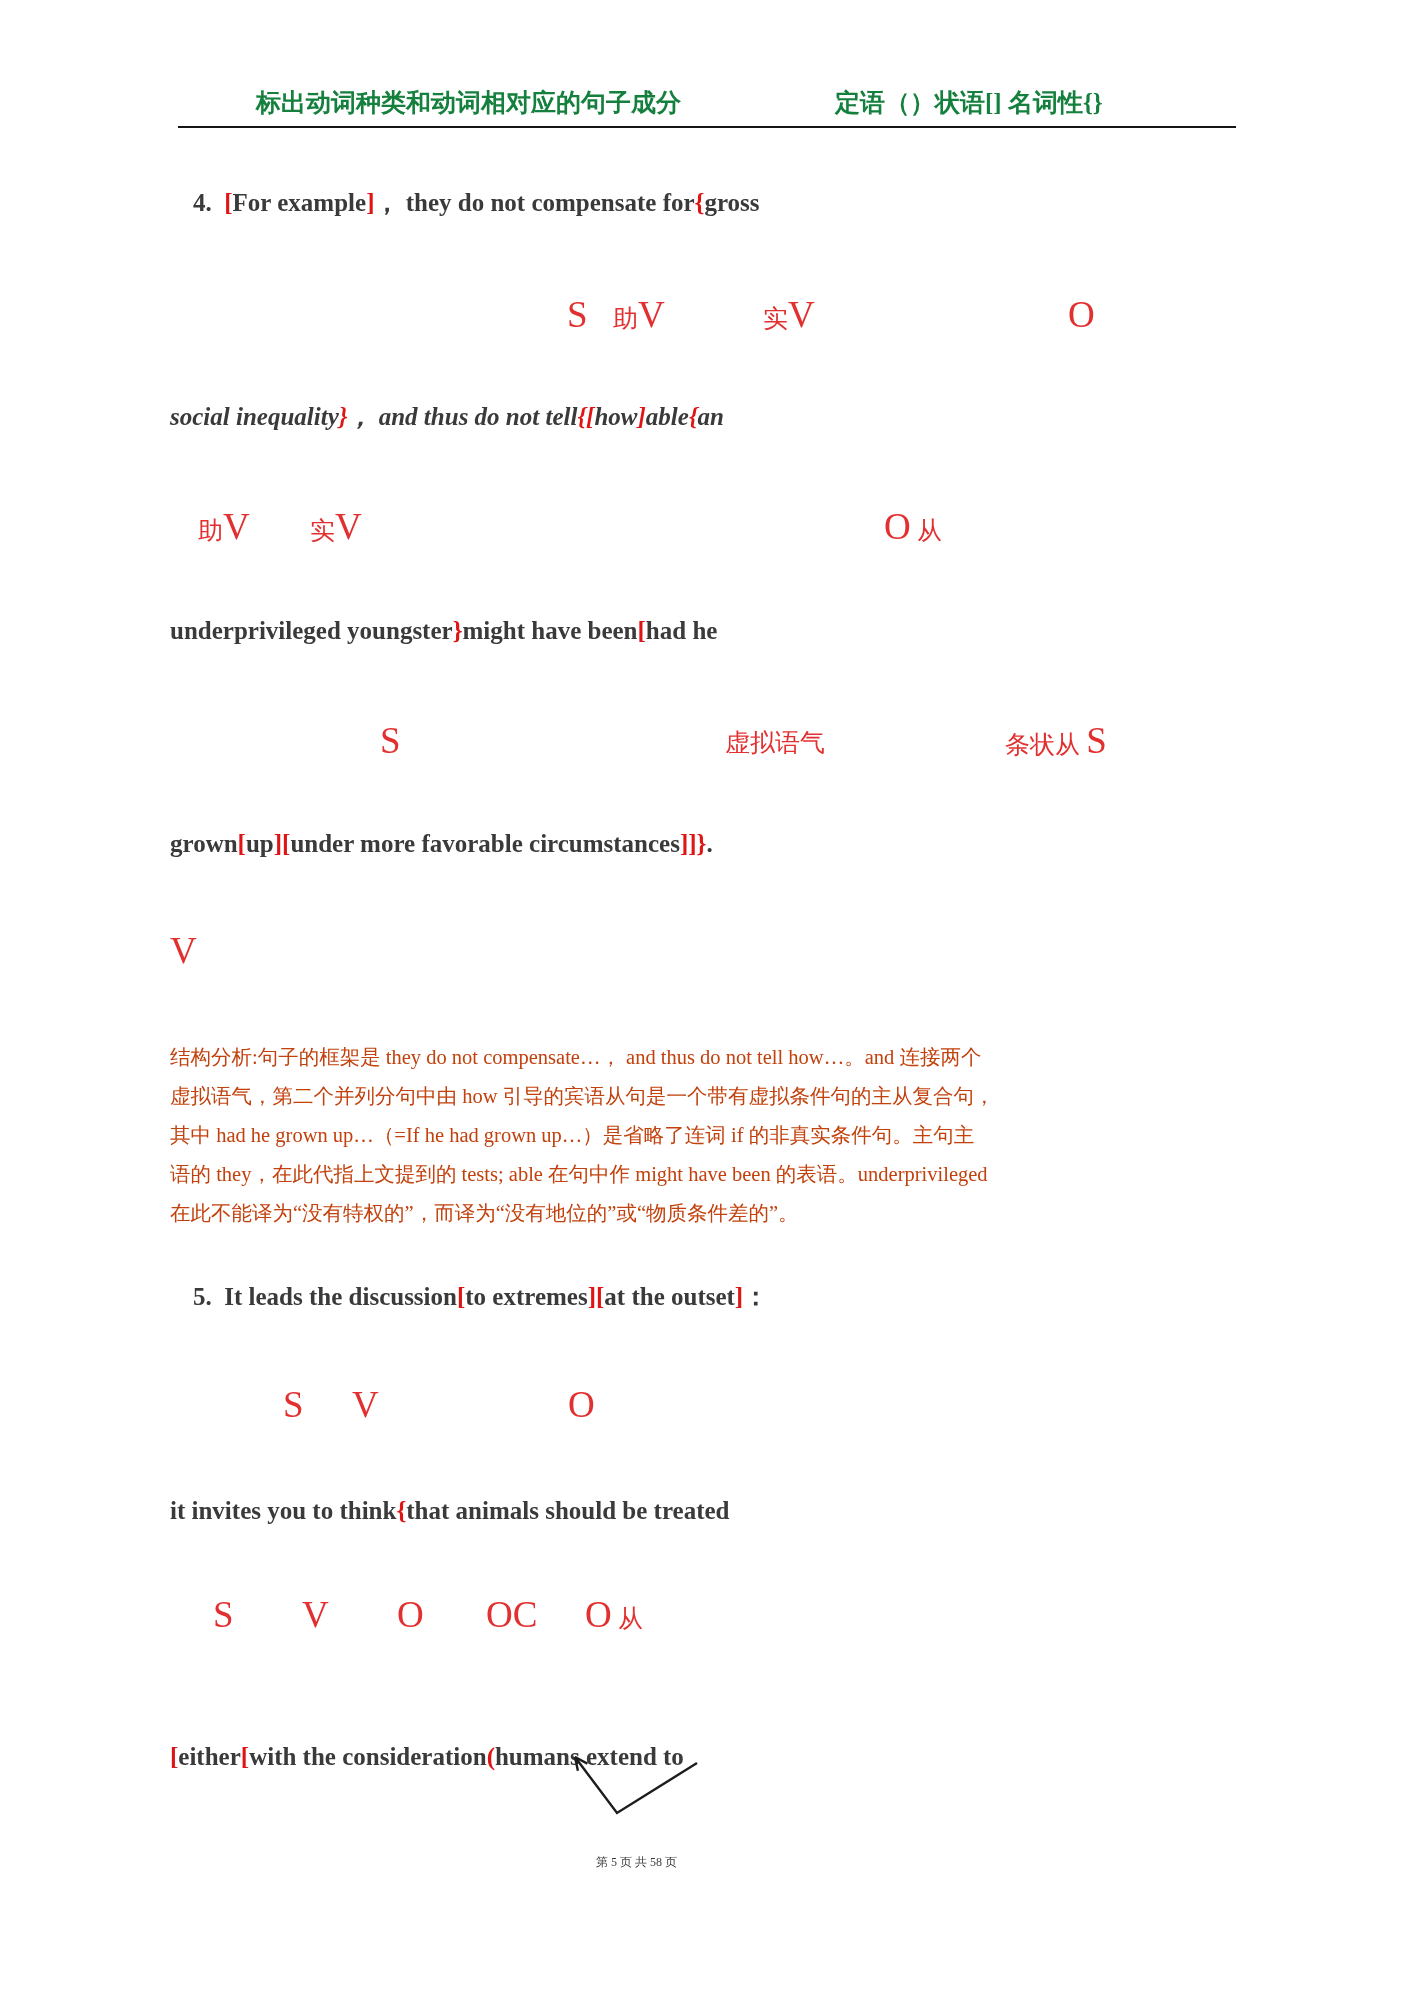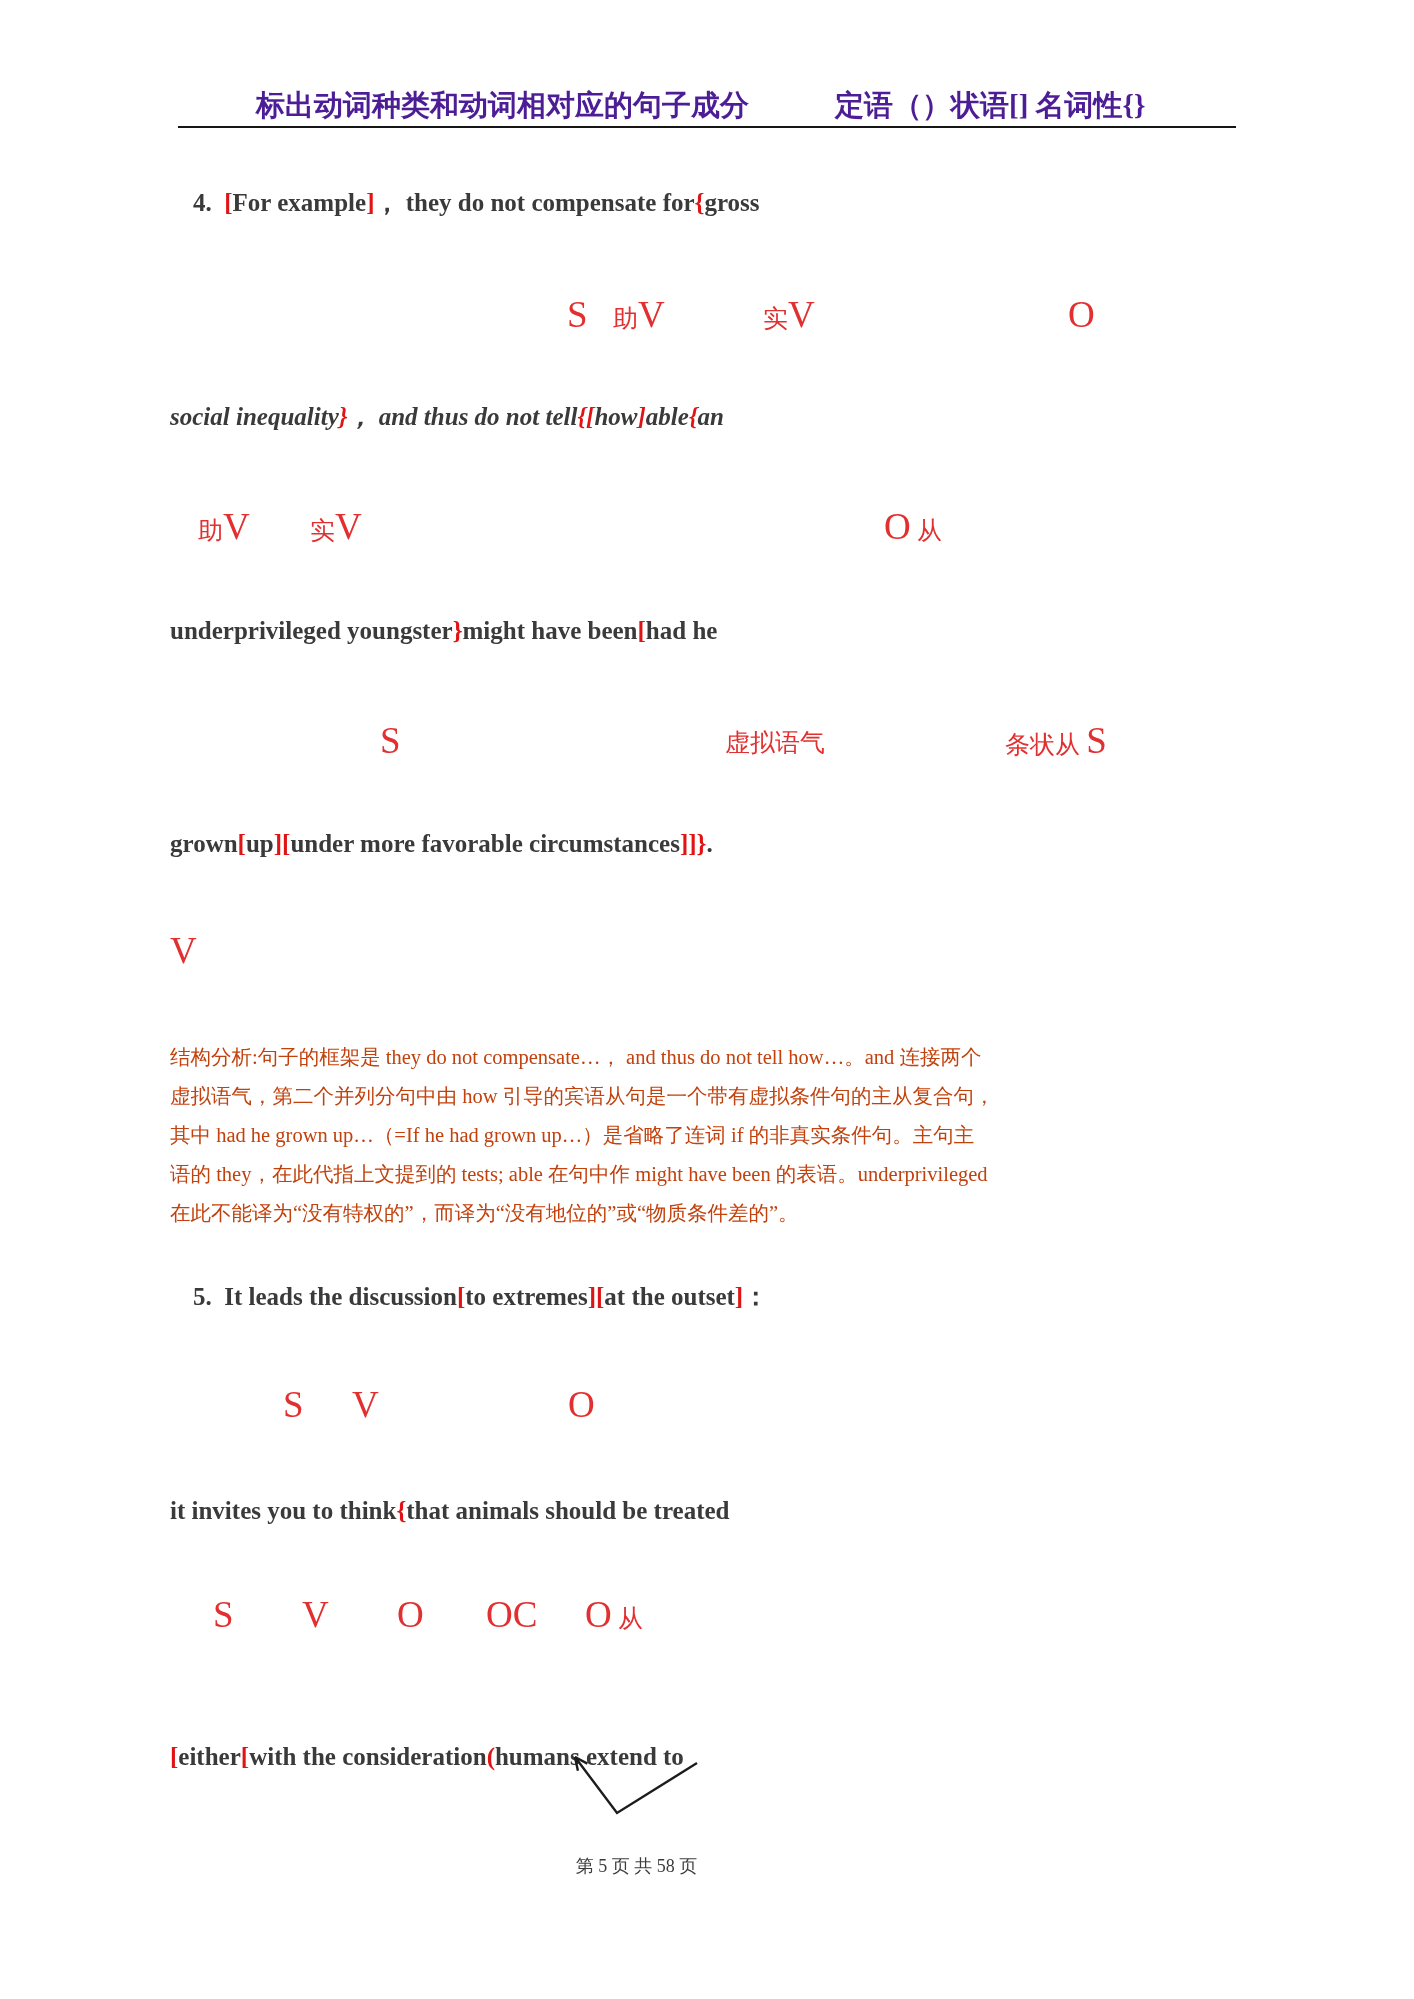--- a/index.html
+++ b/index.html
@@ -6,21 +6,21 @@
   html, body { background: #ffffff; }
   body { width: 1414px; height: 1999px; position: relative; overflow: hidden; }
 
   .page {
     position: absolute; left: 0; top: 0; width: 1414px; height: 1999px;
     background: #ffffff;
     font-family: "Liberation Serif", "DejaVu Serif", serif;
   }
 
   
-  .hdr { position: absolute; font-weight: bold; font-size: 29px; color: #4c1d95; white-space: pre; }
+  .hdr { position: absolute; font-weight: bold; font-size: 25px; color: #15803d; white-space: pre; }
   .hdr-left  { left: 256px; top: 86px; }
   .hdr-right { left: 835px; top: 86px; }
   .hdr-rule  { position: absolute; left: 178px; top: 126px; width: 1058px; height: 2px; background: #161616; }
 
   
   .sline {
     position: absolute; white-space: pre;
     font-weight: bold; font-size: 25px; line-height: 1.32;
     color: #3a3a3a;
   }
@@ -31,21 +31,21 @@
   .annot { position: absolute; white-space: pre; color: #e23030; line-height: 1.15; }
   .seg-L { font-size: 37px; font-weight: normal; }
   .seg-C { font-size: 25px; font-weight: normal; }
 
   
   .analysis { position: absolute; left: 170px; top: 1038px; color: #c2410c; font-size: 20.5px; }
   .analysis .pline { height: 39px; line-height: 39px; white-space: pre; }
 
   
   .footer { position: absolute; left: 0; top: 1854px; width: 1273px; text-align: center;
-            font-size: 18px; color: #3c3c3c; white-space: pre; }
+            font-size: 12px; color: #3c3c3c; white-space: pre; }
 
   .arrow-svg { position: absolute; left: 540px; top: 1735px; width: 200px; height: 100px; }
 </style>
 </head>
 <body>
 
 <div class="page">
 
   <div class="hdr hdr-left">标出动词种类和动词相对应的句子成分</div>
   <div class="hdr hdr-right">定语（）状语[] 名词性{}</div>

